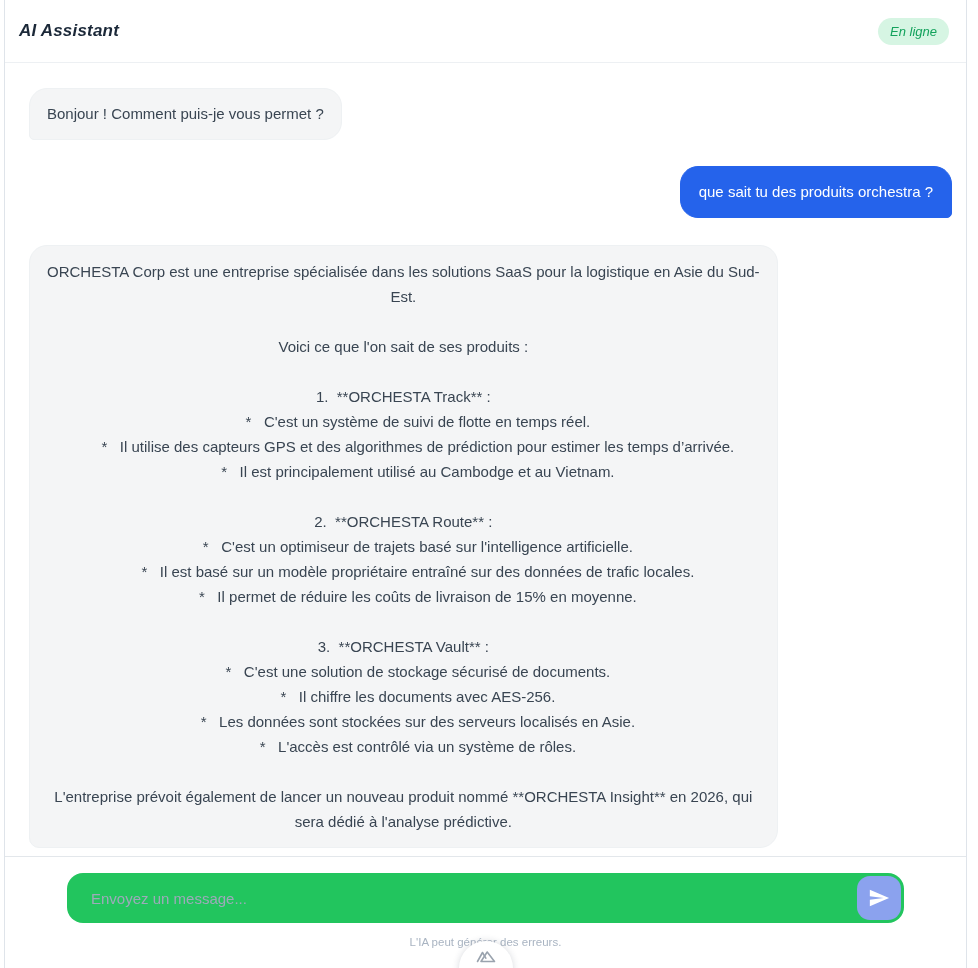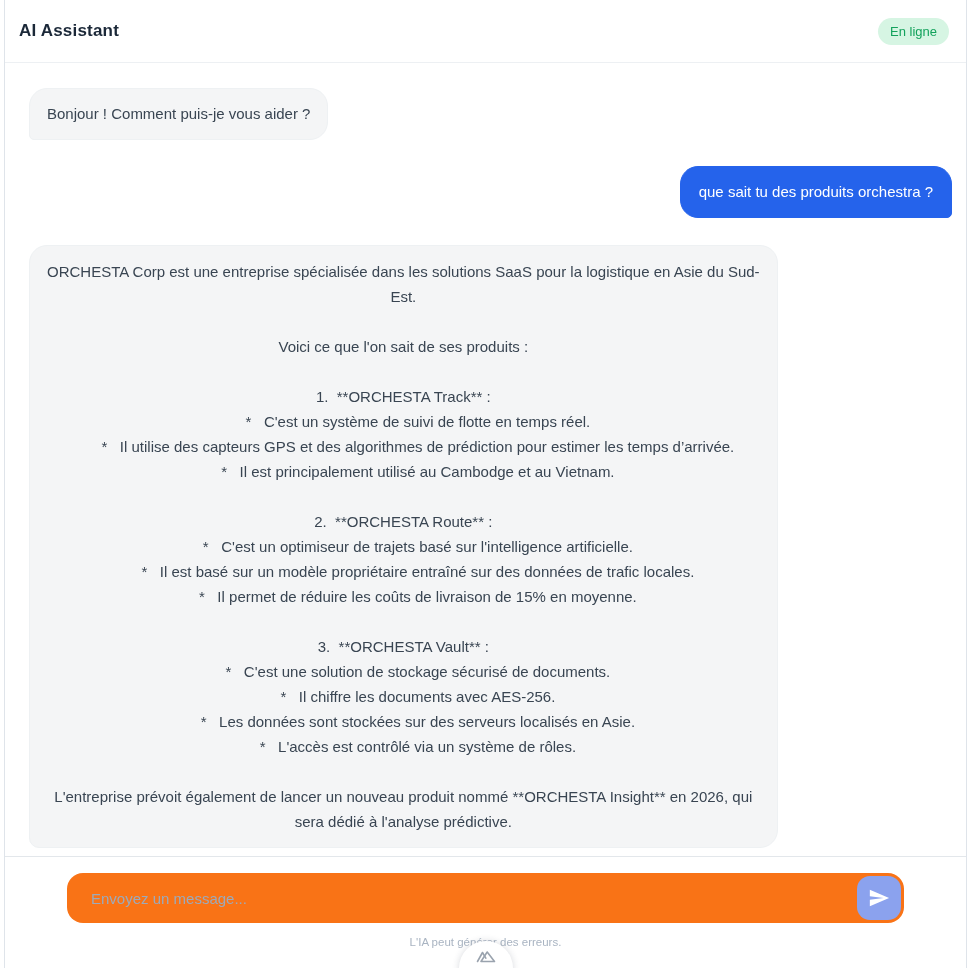--- a/index.html
+++ b/index.html
@@ -5,42 +5,42 @@
   * { margin:0; padding:0; box-sizing:border-box; }
   html,body { background:#ffffff; }
   body { font-family:"Liberation Sans", sans-serif; }
   .app { position:relative; width:978px; height:968px; overflow:hidden; background:#fff; }
   .card { position:absolute; top:0; bottom:0; left:4px; right:11px;
           border-left:1px solid #dfe4ea; border-right:1px solid #dfe4ea;
           display:flex; flex-direction:column; background:#fff; }
 
   
   .header { flex:none; height:63px; display:flex; align-items:center;
-            padding:0 17px 0 14px; border-bottom:1px solid #edf0f3; }
+            padding:0 17px 0 14px; border-bottom:1px solid #edf0f3;font-style:italic; }
   .title { font-size:17px; font-weight:700; color:#1b2838; letter-spacing:.2px; }
   .status-badge { margin-left:auto; background:#d6f5e3; color:#13a25c;
                   font-size:13px; padding:6px 12px; border-radius:999px; }
 
   
   .messages { flex:1; overflow:hidden; padding:25px 14px 0 24px; }
   .msg-row { display:flex; }
   .msg-row.user { justify-content:flex-end; }
   .row-2 { margin-top:26px; }
   .row-3 { margin-top:27px; }
   .bubble { font-size:15px; color:#394552; background:#f4f5f6; border:1px solid #eef1f3;
             padding:13px 17px; white-space:pre-wrap; }
   .bubble.small { border-radius:18px 18px 18px 5px; line-height:24px; }
   .bubble.user-bubble { background:#2563eb; border:1px solid #2563eb; color:#ffffff;
             border-radius:18px 18px 5px 18px; line-height:24px; padding:13px 18px;text-align:right; }
   .bubble.big { border-radius:18px 18px 18px 10px; max-width:788px; line-height:25px;text-align:center; }
 
   
   .composer { flex:none; height:112px; border-top:1px solid #e3e7eb; position:relative; background:#fff; }
   .input-wrap { position:relative; width:837px; height:50px; margin:16px auto 0; }
-  .message-input { width:100%; height:50px; border:none; outline:none; background:#f97316;
+  .message-input { width:100%; height:50px; border:none; outline:none; background:#22c55e;
            border-radius:16px; padding:0 60px 0 24px; font-size:15px; color:#394552;
            font-family:"Liberation Sans", sans-serif; }
   .message-input::placeholder { color:#9daaba; }
   .send-btn { position:absolute; right:3px; top:3px; width:44px; height:44px;
               border:none; border-radius:13px; background:#8ba2ee; cursor:pointer;
               display:flex; align-items:center; justify-content:center; }
   .disclaimer { text-align:center; margin-top:13px; font-size:11.5px; color:#a9b4c2; }
   .logo-badge { position:absolute; top:84px; left:50%; transform:translateX(-50%);
                 width:54px; height:54px; border-radius:50%; background:#fff;
                 box-shadow:0 0 7px rgba(40,50,70,.18); z-index:5; cursor:pointer; border:none;
@@ -52,21 +52,21 @@
 <div class="app">
   <div class="card">
 
     <div class="header">
       <div class="title">AI Assistant</div>
       <div class="status-badge">En ligne</div>
     </div>
 
     <div class="messages">
       <div class="msg-row">
-        <div class="bubble small">Bonjour ! Comment puis-je vous aider ?</div>
+        <div class="bubble small">Bonjour ! Comment puis-je vous permet ?</div>
       </div>
       <div class="msg-row user row-2">
         <div class="bubble user-bubble">que sait tu des produits orchestra ?</div>
       </div>
       <div class="msg-row row-3">
         <div class="bubble big">ORCHESTA Corp est une entreprise spécialisée dans les solutions SaaS pour la logistique en Asie du Sud-
 Est.
 
 Voici ce que l'on sait de ses produits :
 

